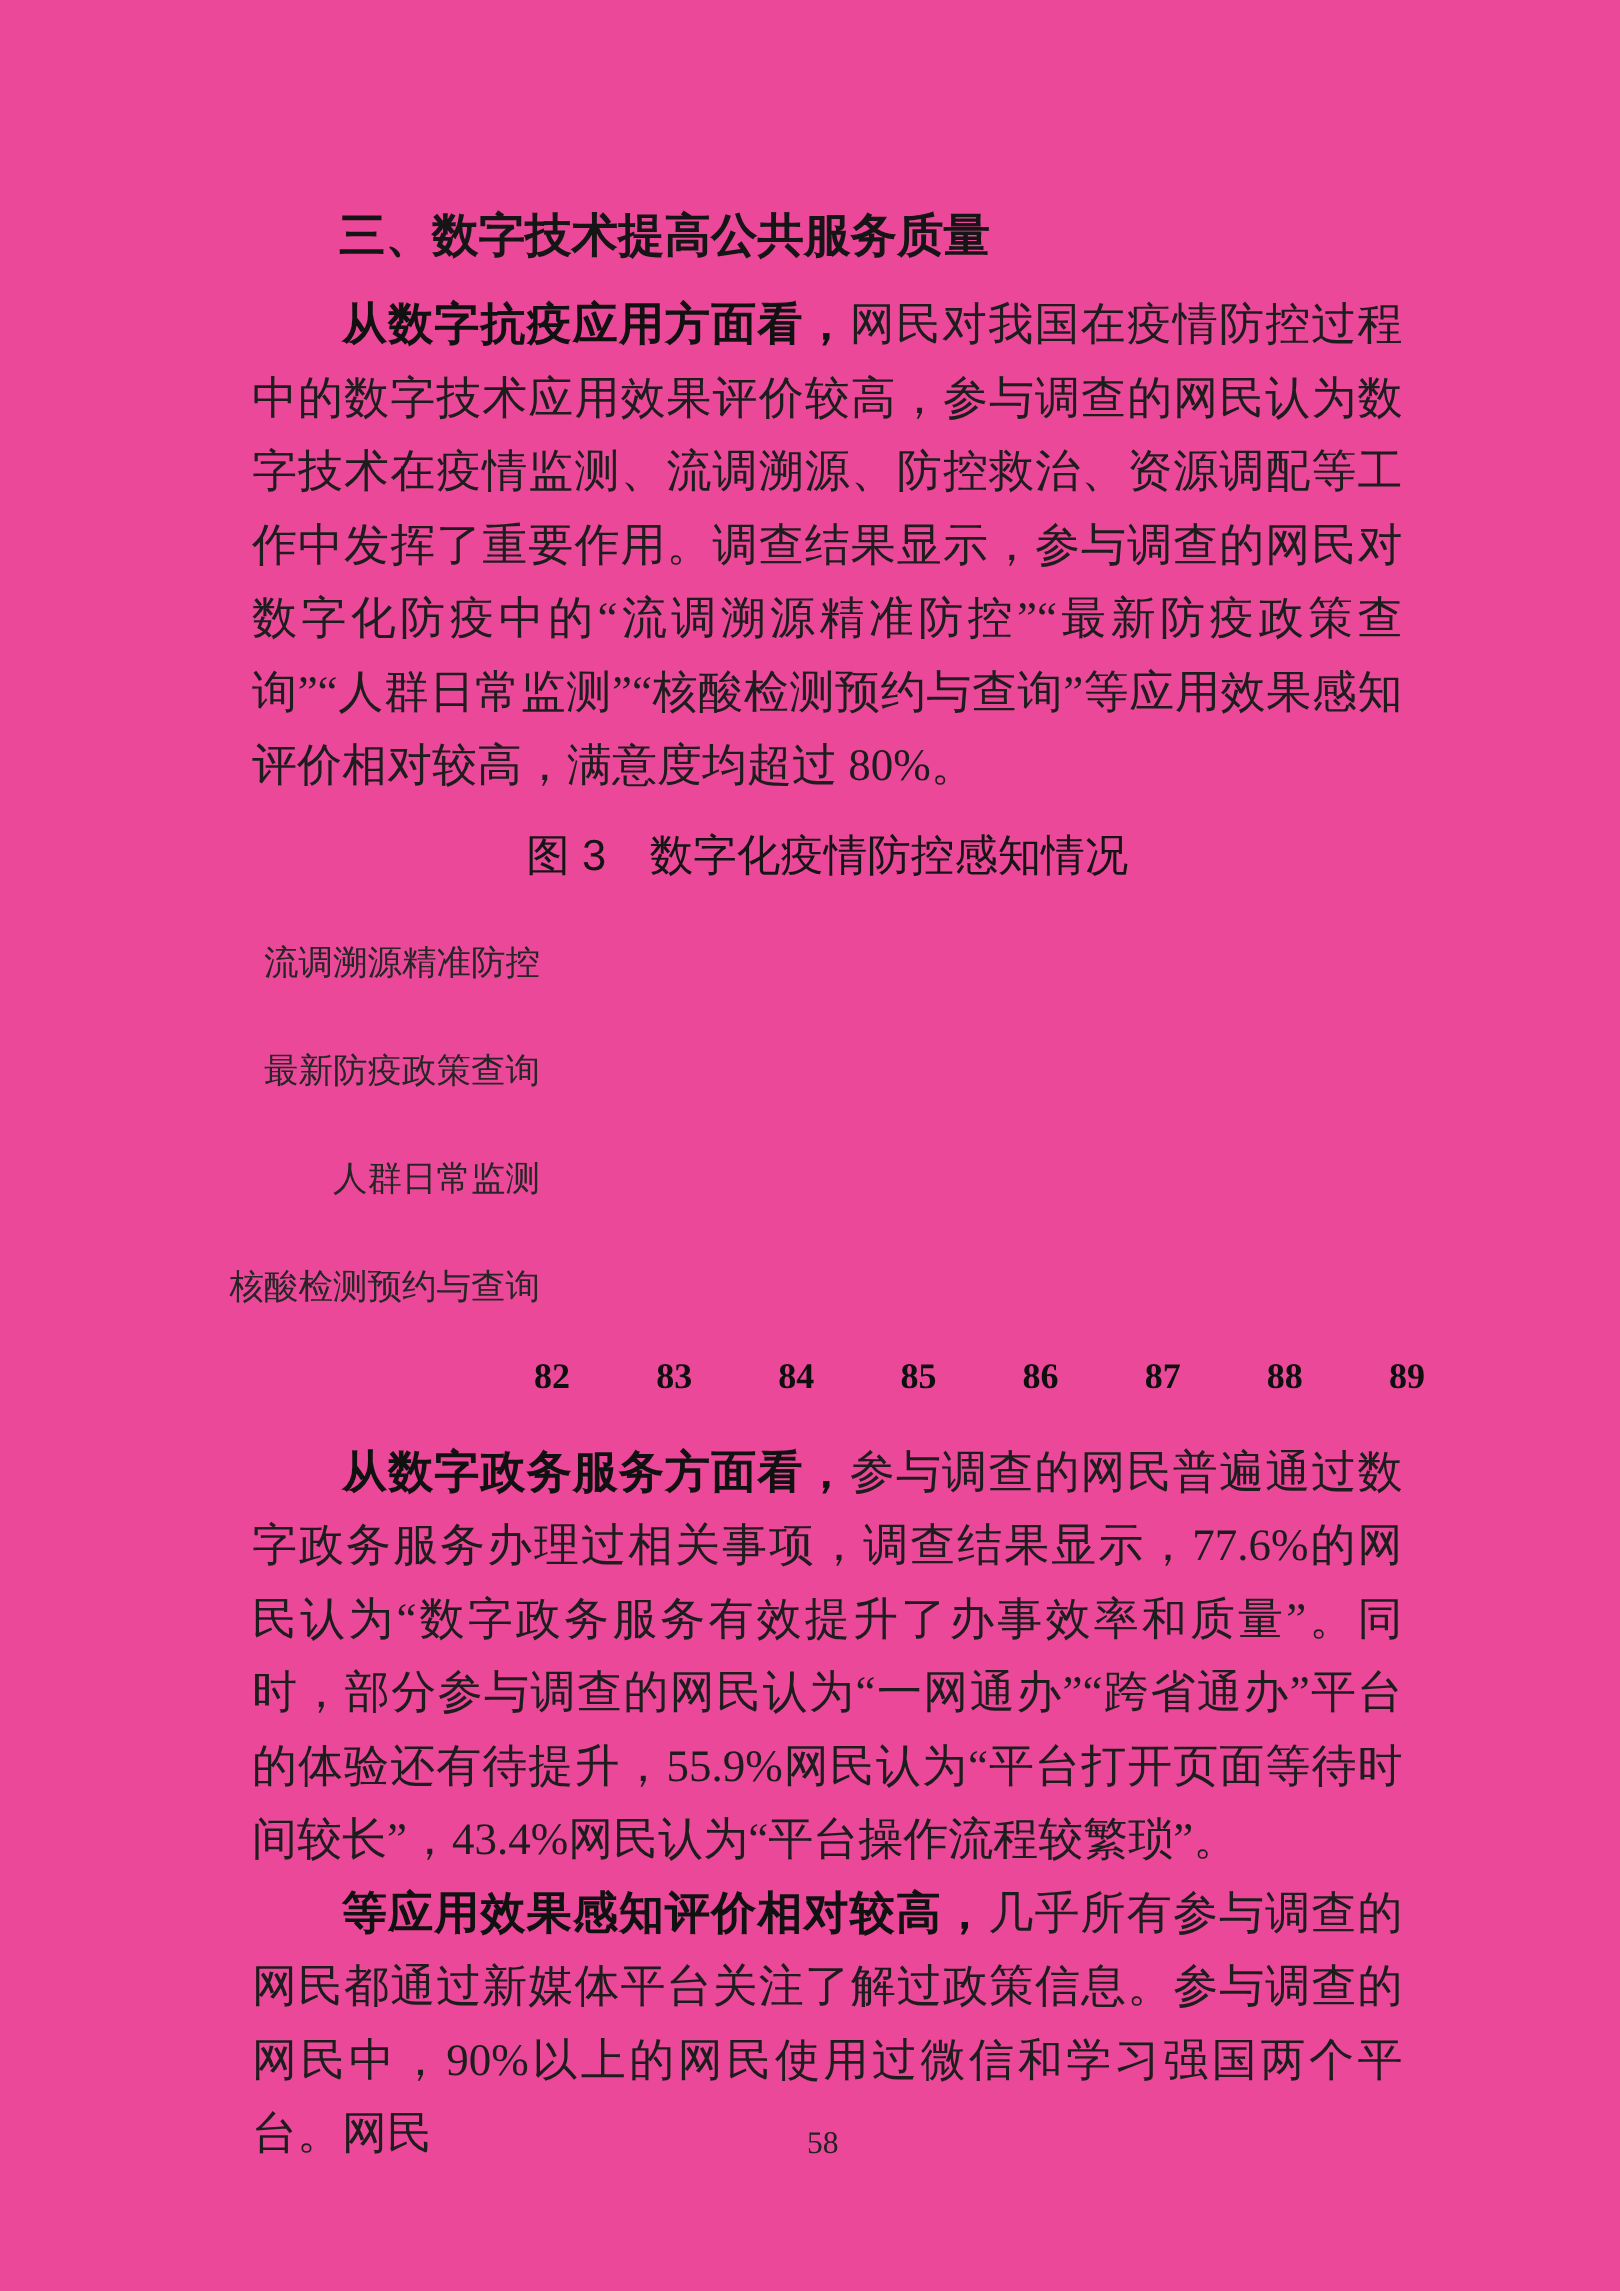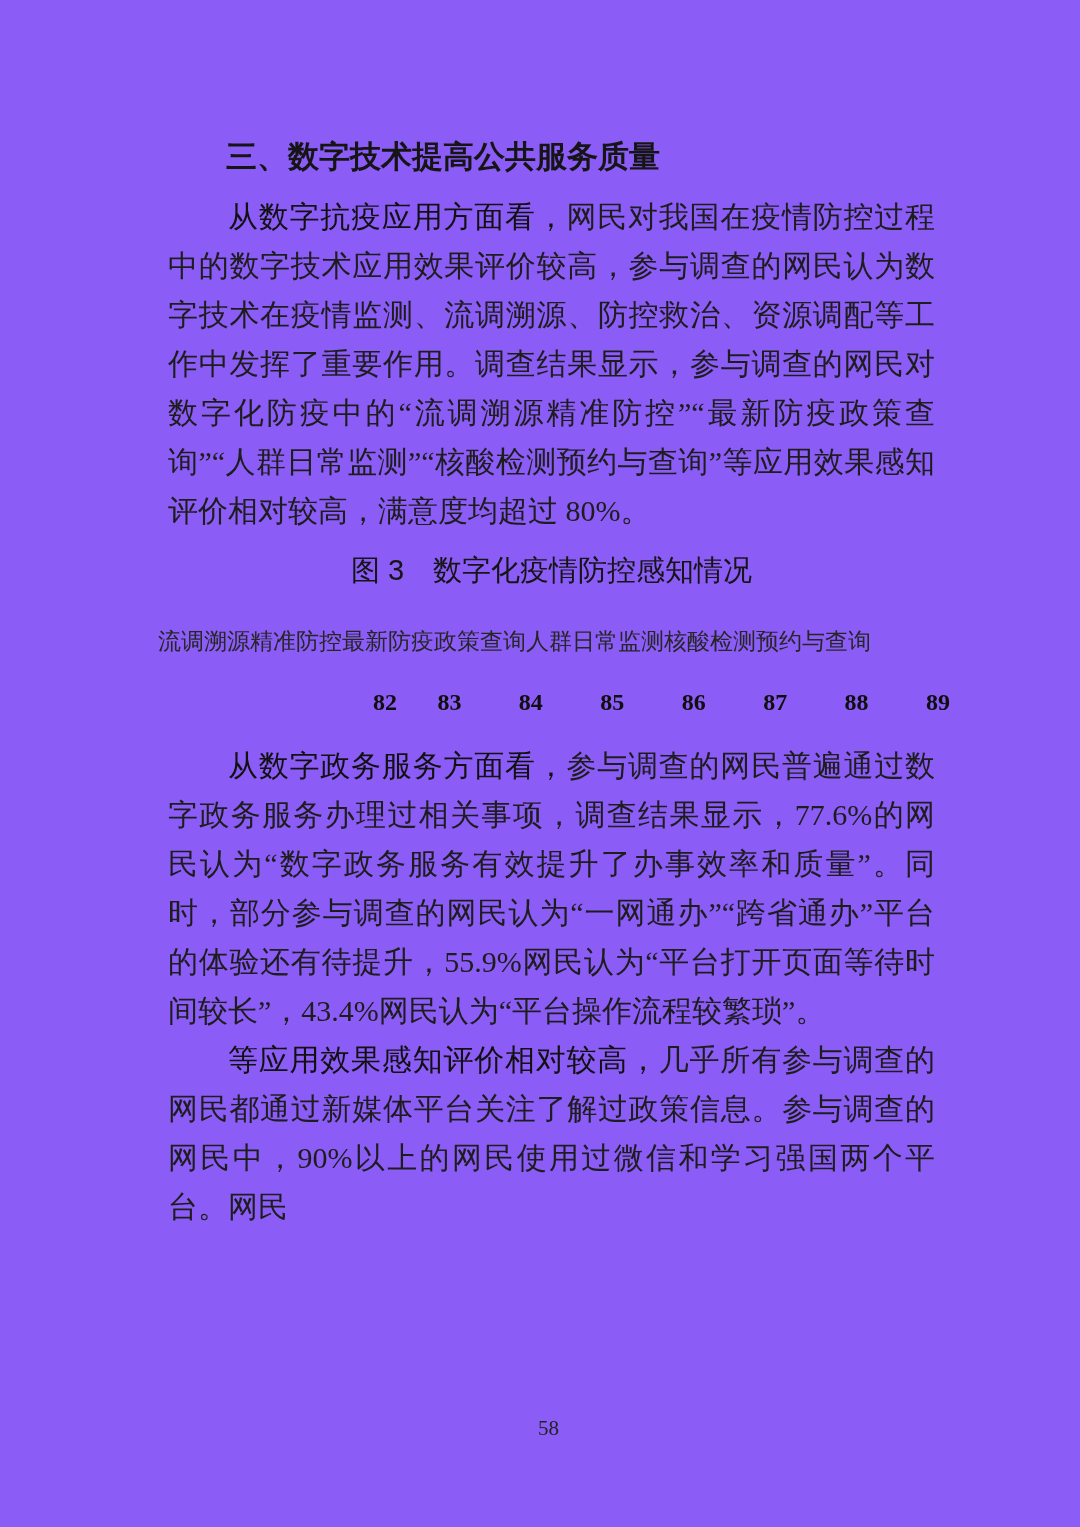--- a/index.html
+++ b/index.html
@@ -5,21 +5,21 @@
   html, body { margin: 0; padding: 0; }
   body {
     width: 1080px; height: 1527px;
     background: #ffffff;
     font-family: "Liberation Serif", "DejaVu Serif", serif;
     color: #1d1d1d;
   }
   .page {
     position: relative;
     width: 1080px; height: 1527px;
-    background: #8b5cf6;
+    background: #ec4899;
     overflow: hidden;
   }
   .content {
     position: absolute;
     left: 168px; top: 136px;
     width: 767px;
   }
   .heading {
     margin: 0 0 14px 0;
     padding-left: 58px;
@@ -31,35 +31,35 @@
   .para {
     margin: 0;
     font-size: 30px;
     line-height: 49px;
     text-align: justify;
     text-indent: 2em;
     color: #1d1d1d;
   }
   .para .lead {
     font-family: "Liberation Sans", "DejaVu Sans", sans-serif;
-    font-weight: 400;
+    font-weight: 700;
     color: #111;
   }
   .fig-caption {
     margin: 16px 0 6px 0;
     text-align: center;
     font-family: "Liberation Sans", "DejaVu Sans", sans-serif;
     font-weight: 400;
     font-size: 29px;
     color: #151515;
   }
   
   .chart { margin: 14px 0 0 -10px; width: 780px; }
   .chart-area { display: flex; }
-  .cat-labels { width: 202px; display: flex; flex-direction: row; }
+  .cat-labels { width: 202px; display: flex; flex-direction: column; }
   .cat-label {
     height: 72px;
     display: flex; align-items: center; justify-content: flex-end;
     font-size: 23px;
     color: #262626;
     white-space: nowrap;
   }
   .plot {
     position: relative;
     flex: 1;
@@ -91,21 +91,21 @@
     margin-left: 210px; 
   }
   .x-axis .tick {
     position: absolute;
     top: 12px;
     transform: translateX(-50%);
     font-weight: 700;
     font-size: 24px;
     color: #0f0f0f;
   }
-  .x-axis .tick:nth-child(1) { left: 0%; margin-left: 17px; }
+  .x-axis .tick:nth-child(1) { left: 0%; }
   .x-axis .tick:nth-child(2) { left: 14.2857%; }
   .x-axis .tick:nth-child(3) { left: 28.5714%; }
   .x-axis .tick:nth-child(4) { left: 42.8571%; }
   .x-axis .tick:nth-child(5) { left: 57.1429%; }
   .x-axis .tick:nth-child(6) { left: 71.4286%; font-family: Liberation Serif, serif; }
   .x-axis .tick:nth-child(7) { left: 85.7143%; }
   .x-axis .tick:nth-child(8) { left: 100%; }
   .para-block { margin-top: 16px; }
   .page-number {
     position: absolute;

